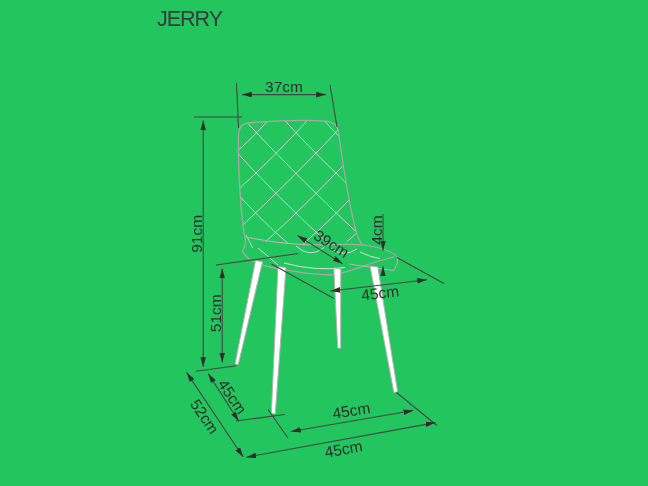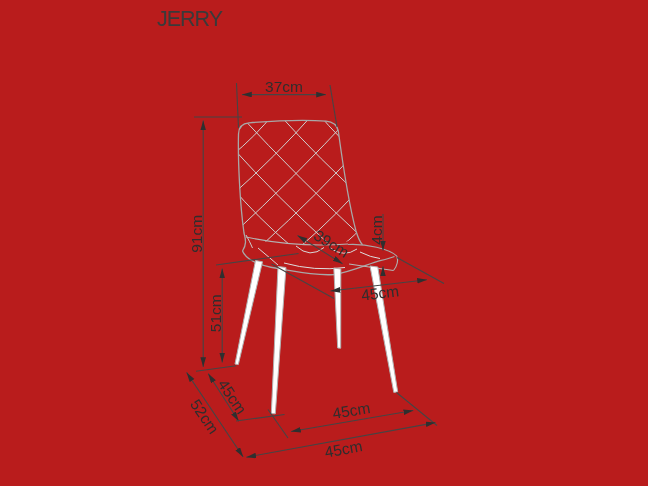--- a/index.html
+++ b/index.html
@@ -1,16 +1,16 @@
 <!DOCTYPE html>
 <html><head>
 <meta charset="utf-8">
 <style>
 html,body{margin:0;padding:0;background:#ffffff;}
-.page{position:relative;width:648px;height:486px;background:#b91c1c;overflow:hidden;
+.page{position:relative;width:648px;height:486px;background:#22c55e;overflow:hidden;
   font-family:"Liberation Sans", sans-serif;}
 svg{position:absolute;left:0;top:0;}
 .dim{font-family:"Liberation Sans", sans-serif;font-size:15.5px;fill:#2e2e2e;}
 </style>
 </head>
 <body>
 <div class="page">
 <svg width="648" height="486" viewBox="0 0 648 486">
 <defs>
   <marker id="ae" markerWidth="13" markerHeight="8" refX="9.8" refY="2.8" orient="auto" markerUnits="userSpaceOnUse">

